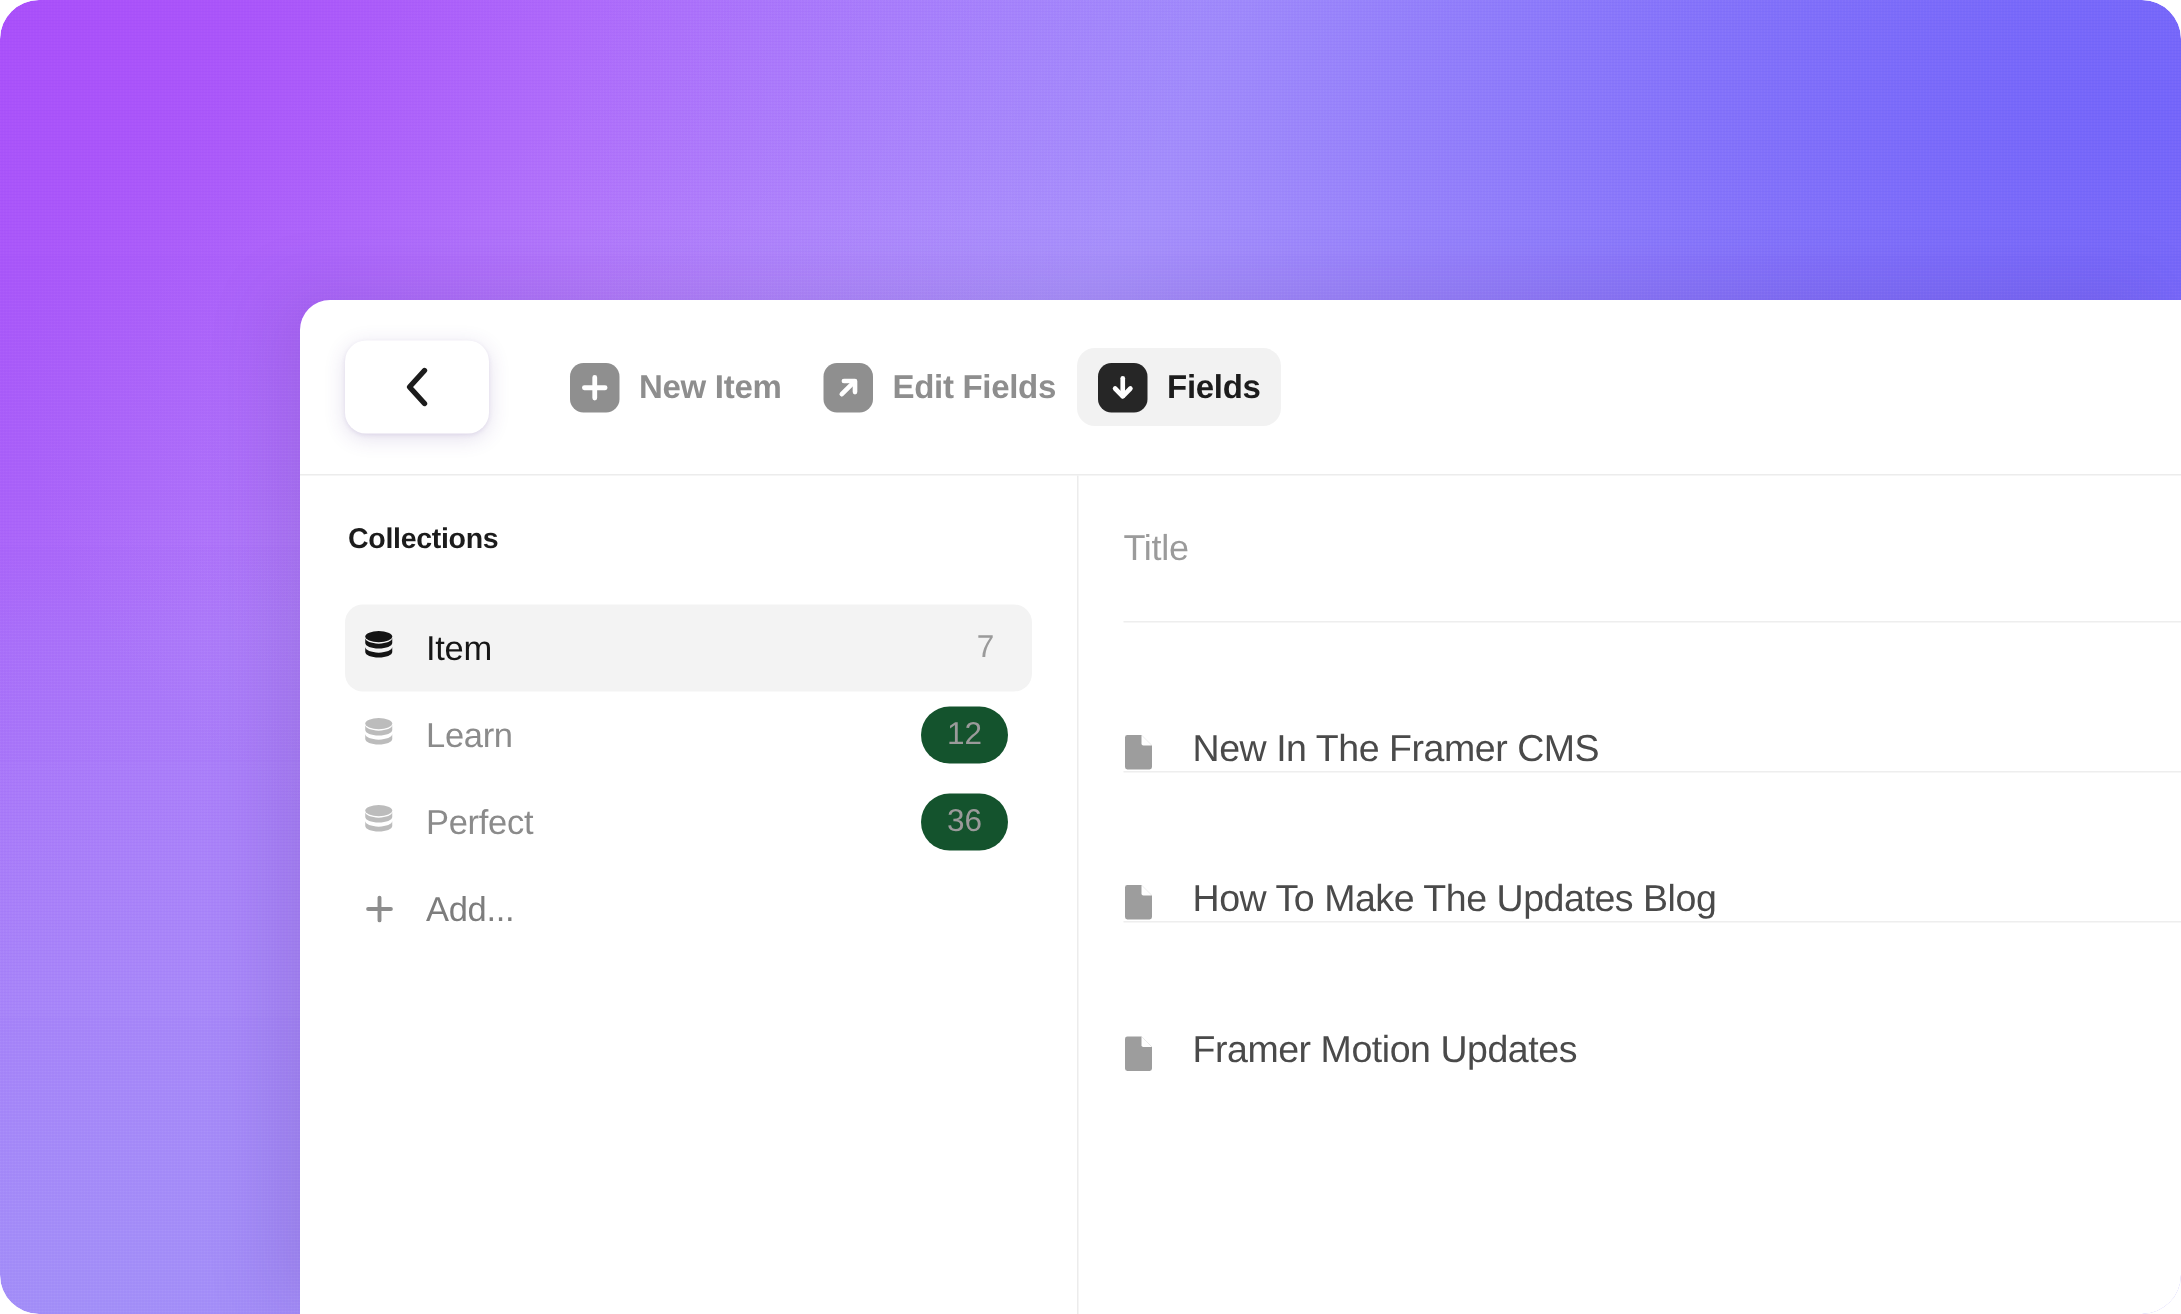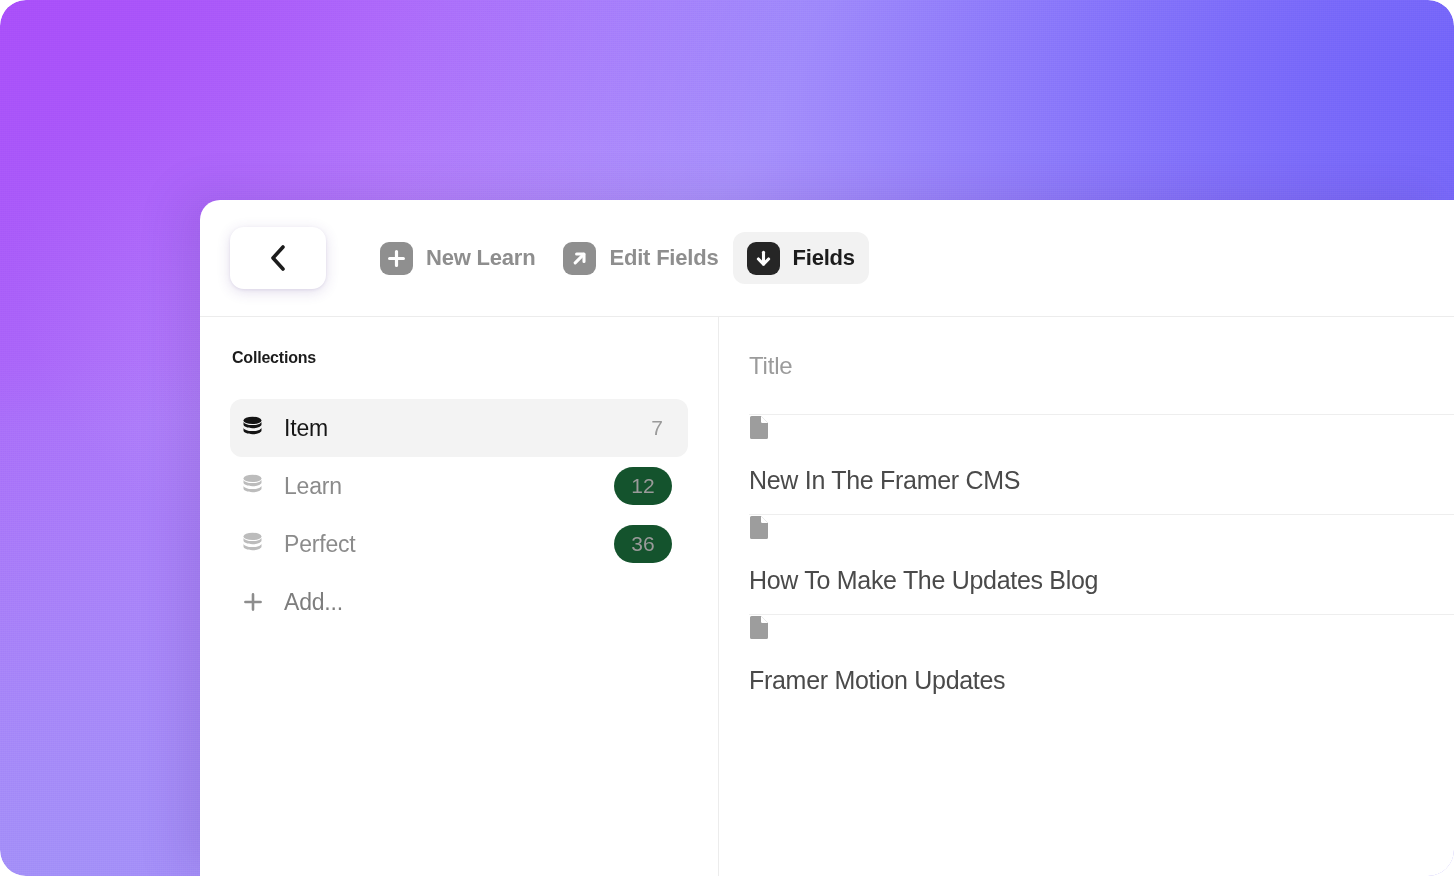--- a/index.html
+++ b/index.html
@@ -107,21 +107,21 @@
   .body { display:flex; height:559px; }
 
   
   .sidebar {
     width:519px;
     border-right:1px solid #ececec;
     padding:32px 30px 0 30px;
     flex:none;
   }
   .sb-title {
-    font-size:16px;
+    font-size:19px;
     font-weight:700;
     color:#1c1c1c;
     letter-spacing:-0.2px;
     margin-bottom:32px;
     padding-left:2px;
   }
   .sb-row {
     display:flex; align-items:center;
     height:58px;
     padding:0 16px 0 12px;
@@ -158,25 +158,24 @@
   .col-head {
     height:98px;
     display:flex; align-items:center;
     font-size:24px;
     color:#9b9b9b;
     letter-spacing:-0.2px;
     border-bottom:1px solid #eeeeee;
   }
   .item-row {
     height:100px;
-    display:flex; align-items:flex-start;
+    display:flex; align-items:flex-end;
     gap:26px;
     border-bottom:1px solid #eeeeee;
     cursor:pointer;
-    flex-direction:column;
   }
   .item-row:last-child { border-bottom:none; }
   .item-ico { flex:none; display:flex; align-items:center; }
   .item-title {
     font-size:25px;
     color:#4a4a4a;
     letter-spacing:-0.3px;
   }
 </style>
 </head>
@@ -196,21 +195,21 @@
           </svg>
         </span>
       </div>
 
       <div class="tool-btn">
         <span class="isq">
           <svg width="19" height="19" viewBox="0 0 19 19" fill="none">
             <path d="M9.5 2.6 V16.4 M2.6 9.5 H16.4" stroke="#ffffff" stroke-width="3.2" stroke-linecap="round"></path>
           </svg>
         </span>
-        <span class="tool-label">New Learn</span>
+        <span class="tool-label">New Item</span>
       </div>
 
       <div class="tool-btn">
         <span class="isq">
           <svg width="19" height="19" viewBox="0 0 19 19" fill="none">
             <path d="M5.2 13.8 L13.6 5.4" stroke="#ffffff" stroke-width="3.1" stroke-linecap="round"></path>
             <path d="M6.6 5.0 H14.0 V12.4" stroke="#ffffff" stroke-width="3.1" stroke-linecap="round" stroke-linejoin="round"></path>
           </svg>
         </span>
         <span class="tool-label">Edit Fields</span>

